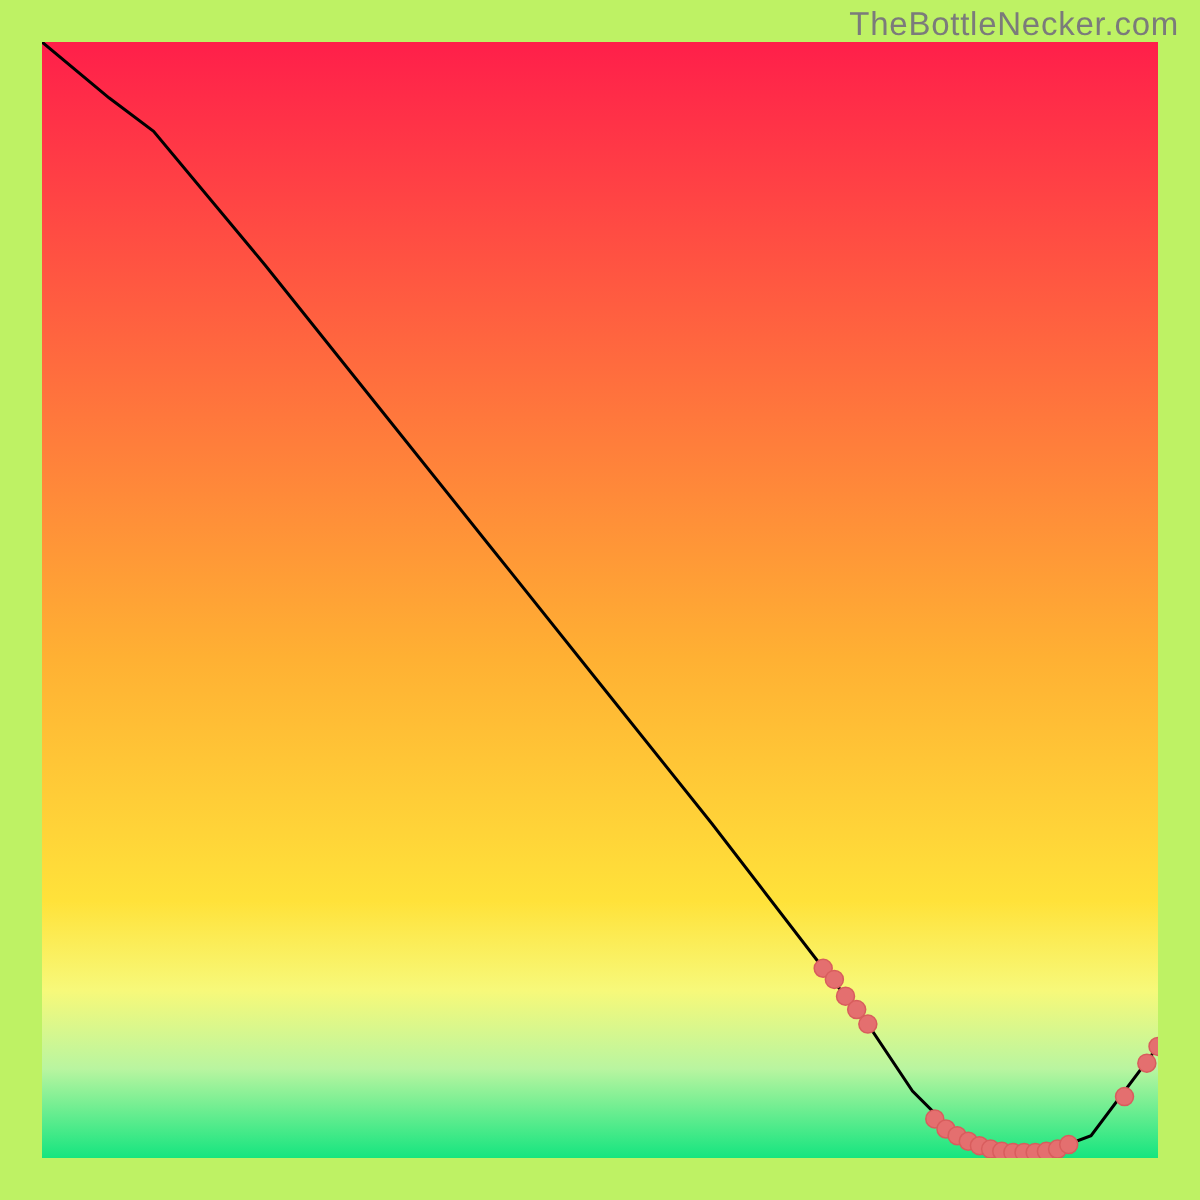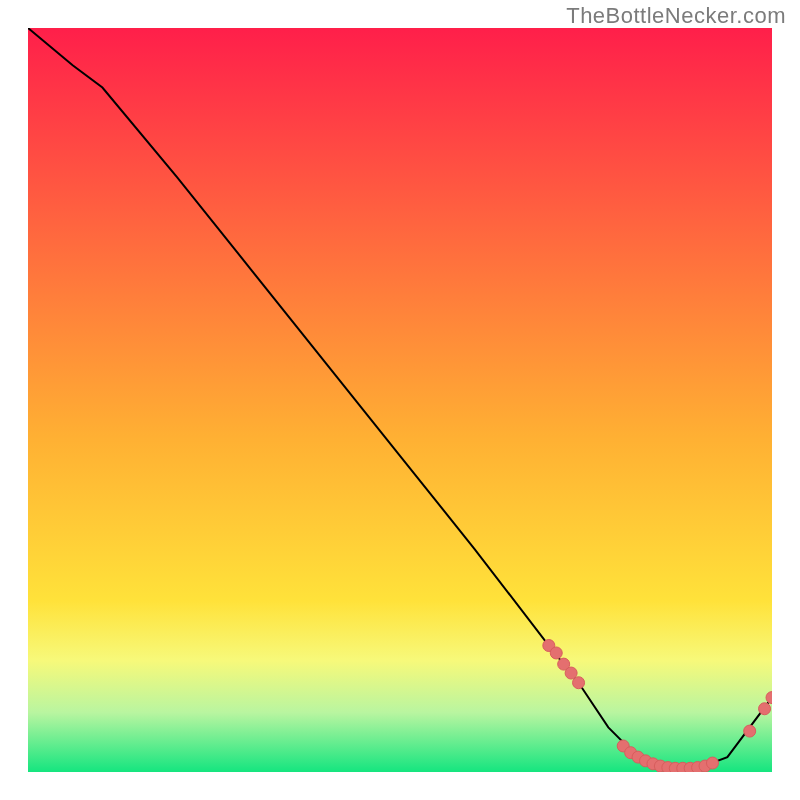--- a/index.html
+++ b/index.html
@@ -8,21 +8,21 @@
     width: 800px;
     height: 800px;
     background: #000;
     overflow: hidden;
     font-family: Arial, Helvetica, sans-serif;
   }
   .page {
     position: relative;
     width: 800px;
     height: 800px;
-    background: #ffffff;
+    background: #bef264;
   }
   .attribution {
     position: absolute;
     top: 3px;
     right: 14px;
     color: #7b7b7b;
     font-size: 22px;
     letter-spacing: 0.5px;
     font-weight: 400;
   }

